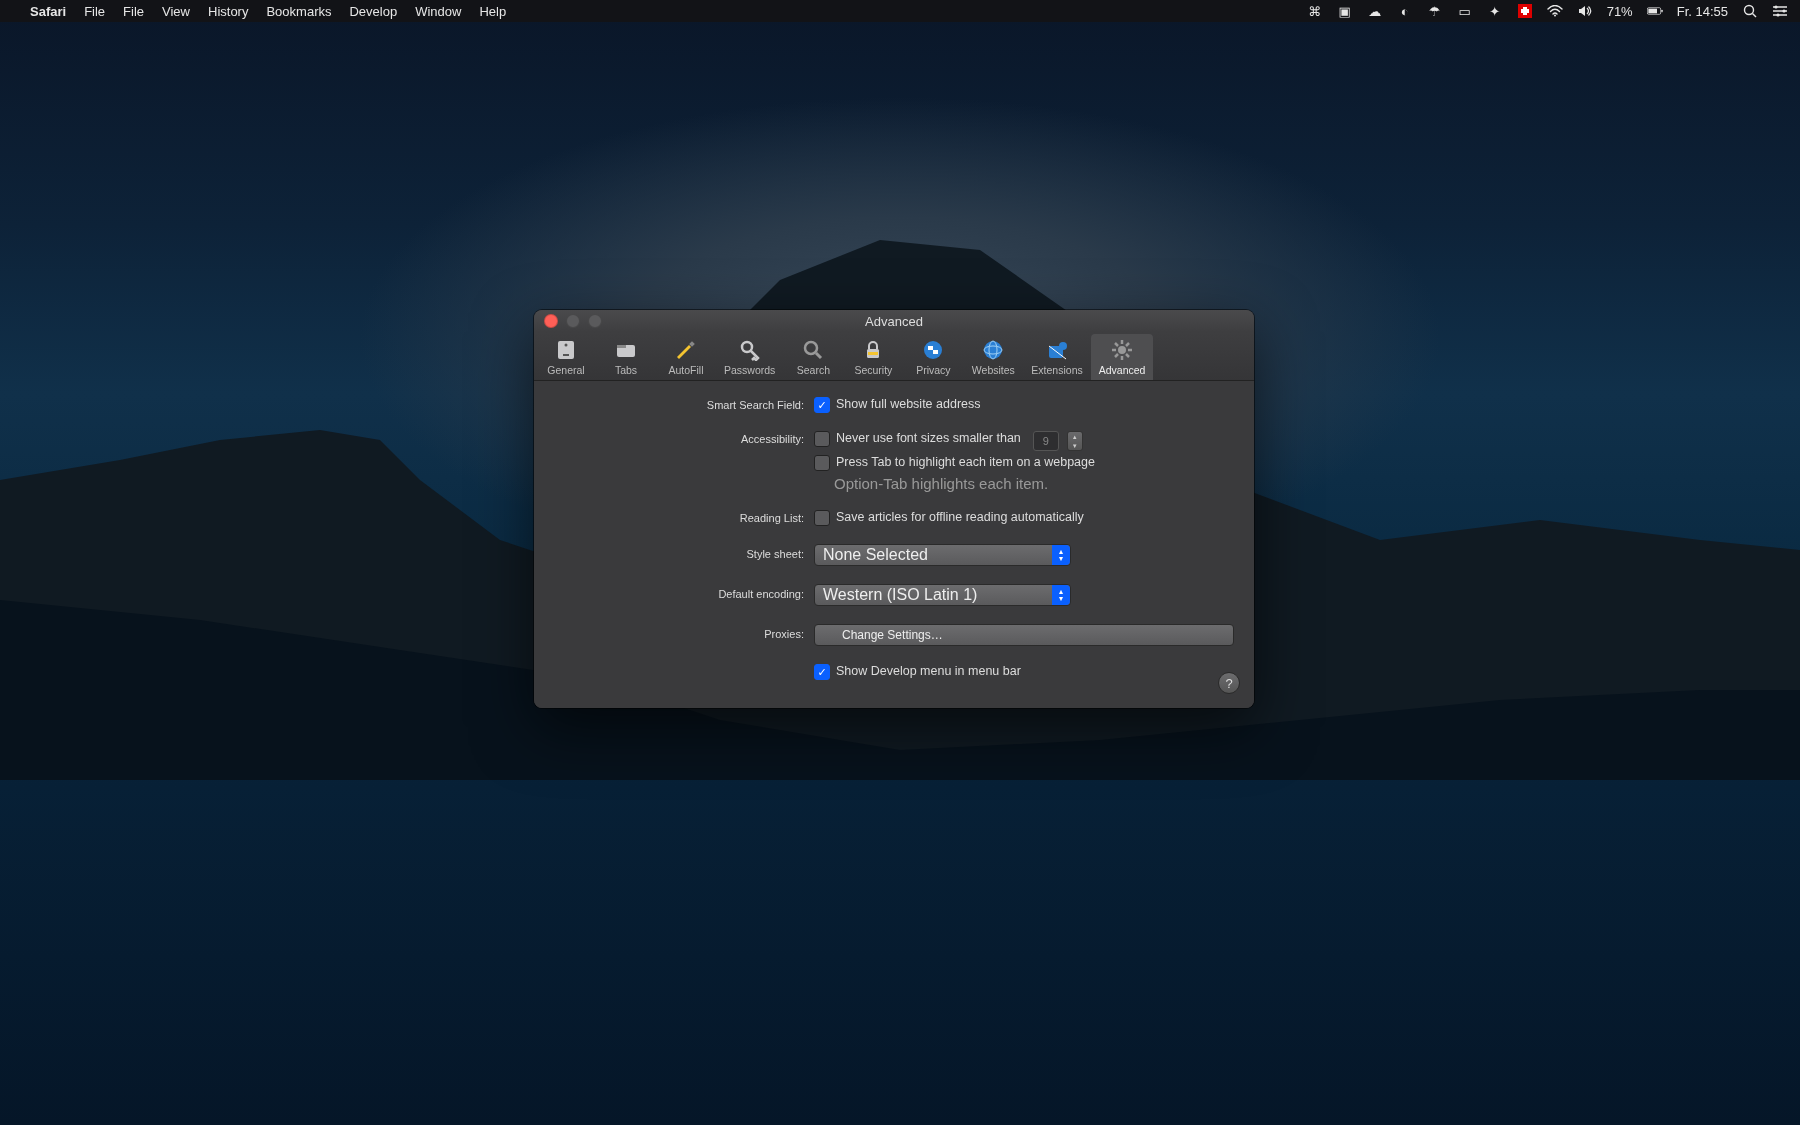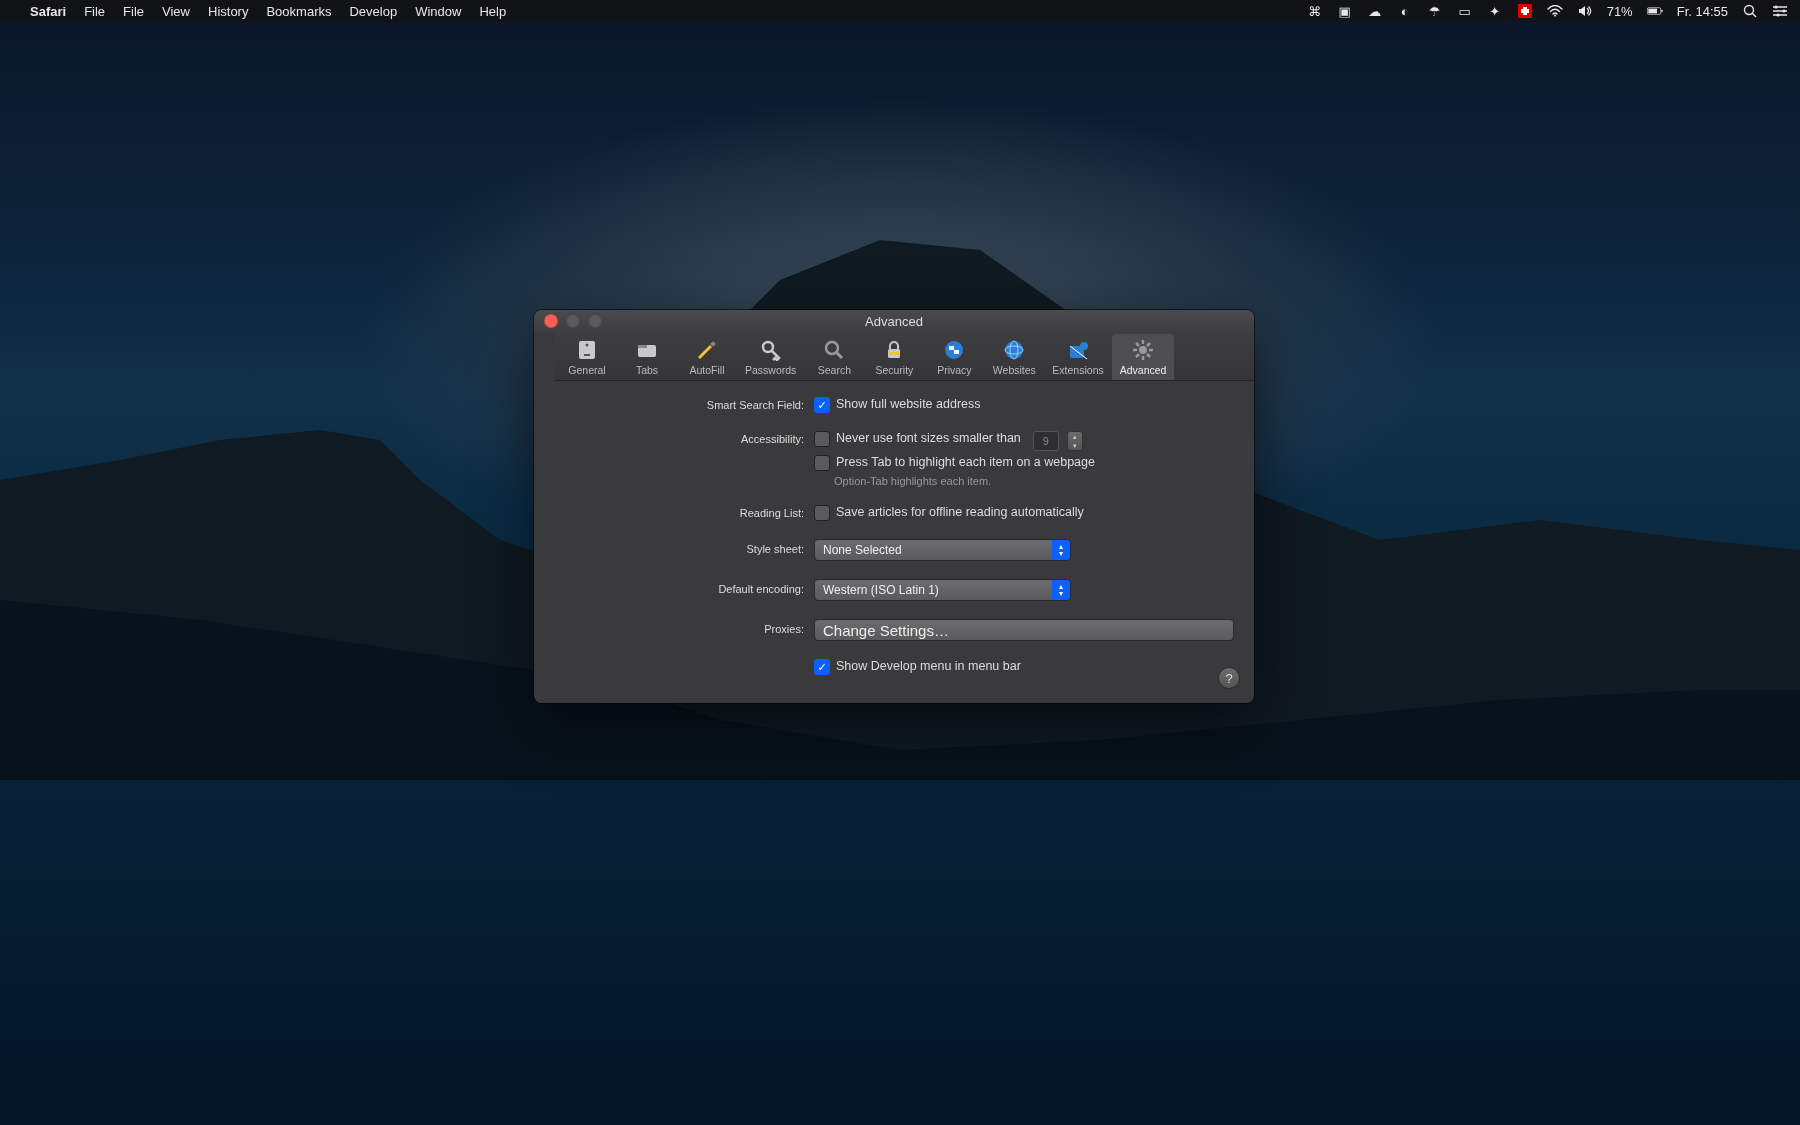--- a/index.html
+++ b/index.html
@@ -22,43 +22,43 @@
   .menubar .right .txt{white-space:nowrap;}
   
   .prefs{position:absolute;left:534px;top:310px;width:720px;background:#3a3a3c;border-radius:8px;box-shadow:0 20px 60px rgba(0,0,0,.6),0 0 0 1px rgba(0,0,0,.5);overflow:hidden;}
   .titlebar{height:22px;display:flex;align-items:center;position:relative;background:linear-gradient(#4a4a4c,#3e3e40);}
   .traffic{display:flex;gap:8px;padding-left:10px;}
   .traffic .dot{width:12px;height:12px;border-radius:50%;}
   .dot.red{background:#ff5f57;border:0.5px solid rgba(0,0,0,.2);}
   .dot.yellow{background:#5a5a5c;border:0.5px solid rgba(0,0,0,.2);}
   .dot.green{background:#5a5a5c;border:0.5px solid rgba(0,0,0,.2);}
   .titlebar .title{position:absolute;left:0;right:0;text-align:center;font-size:13px;color:#ddd;}
-  .toolbar{display:flex;background:linear-gradient(#3e3e40,#353537);border-bottom:1px solid #222;padding:2px 2px 0 2px;margin-left:21px;}
+  .toolbar{display:flex;background:linear-gradient(#3e3e40,#353537);border-bottom:1px solid #222;padding:2px 2px 0 2px;}
   .tb-item{display:flex;flex-direction:column;align-items:center;justify-content:flex-end;padding:4px 8px 4px;gap:2px;border-radius:4px 4px 0 0;cursor:default;min-width:44px;}
   .tb-item.active{background:#4e4e50;}
   .tb-item .ic{width:24px;height:24px;display:flex;align-items:center;justify-content:center;}
   .tb-item .lbl{font-size:10.5px;color:#bbb;}
   .tb-item.active .lbl{color:#eee;}
   .content{padding:16px 20px 18px 20px;background:#3a3a3c;}
   .row{display:flex;align-items:flex-start;margin-bottom:10px;}
   .row .label{width:250px;text-align:right;padding-right:10px;padding-top:2px;color:#ddd;font-size:11px;}
   .row .field{flex:1;display:flex;flex-direction:column;gap:4px;}
   .chk-line{display:flex;gap:6px;font-size:12.5px;color:#ddd;}
   .chk{width:14px;height:14px;border-radius:3px;background:#5a5a5c;border:1px solid #222;display:inline-flex;align-items:center;justify-content:center;flex-shrink:0;}
   .chk.checked{background:#0a60ff;border-color:#0a60ff;}
   .chk.checked::after{content:"✓";color:#fff;font-size:11px;line-height:1;}
   .numbox{width:24px;height:18px;background:#2e2e30;border:1px solid #555;border-radius:3px;display:inline-flex;align-items:center;justify-content:center;font-size:11px;color:#888;margin-left:6px;}
   .stepper{width:14px;height:18px;background:linear-gradient(#6a6a6c,#555);border:1px solid #333;border-radius:3px;margin-left:2px;display:inline-flex;flex-direction:column;}
   .stepper div{flex:1;display:flex;align-items:center;justify-content:center;font-size:6px;color:#ccc;}
-  .hint{font-size:11px;color:#999;margin-left:20px;}
-  .select{height:20px;background:linear-gradient(#6c6c6e,#5a5a5c);border:0.5px solid #2a2a2a;border-radius:4px;display:flex;align-items:center;padding:0 22px 0 8px;position:relative;font-size:12px;color:#eee;width:225px;}
+  .hint{font-size:15px;color:#999;margin-left:20px;}
+  .select{height:20px;background:linear-gradient(#6c6c6e,#5a5a5c);border:0.5px solid #2a2a2a;border-radius:4px;display:flex;align-items:center;padding:0 22px 0 8px;position:relative;font-size:16px;color:#eee;width:225px;}
   .select .arrows{position:absolute;right:0;top:0;bottom:0;width:18px;background:#0a60ff;border-radius:0 4px 4px 0;display:flex;flex-direction:column;align-items:center;justify-content:center;}
   .select .arrows::before{content:"▴";font-size:8px;color:#fff;line-height:7px;}
   .select .arrows::after{content:"▾";font-size:8px;color:#fff;line-height:7px;}
-  .btn{height:20px;background:linear-gradient(#6c6c6e,#5a5a5c);border:0.5px solid #2a2a2a;border-radius:4px;display:inline-flex;align-items:center;padding:0 8px;font-size:15px;color:#eee;}
+  .btn{height:20px;background:linear-gradient(#6c6c6e,#5a5a5c);border:0.5px solid #2a2a2a;border-radius:4px;display:inline-flex;align-items:center;padding:0 27px;font-size:12px;color:#eee;}
   .help{width:20px;height:20px;border-radius:50%;background:linear-gradient(#6c6c6e,#555);border:0.5px solid #2a2a2a;display:flex;align-items:center;justify-content:center;font-size:13px;color:#ddd;position:absolute;right:14px;bottom:14px;}
   .spacer{height:8px;}
 </style>
 </head>
 <body>
 
 <div class="desktop">
   <div class="island">
     <svg viewBox="0 0 1800 600" preserveAspectRatio="none">
       <path d="M0,300 L120,280 L220,260 L320,250 L380,260 L420,300 L500,360 L560,380 L620,340 L700,180 L780,100 L880,60 L980,70 L1080,140 L1160,230 L1220,300 L1300,330 L1380,360 L1460,350 L1540,340 L1620,350 L1700,360 L1800,370 L1800,600 L0,600 Z" fill="#101a22"></path>

